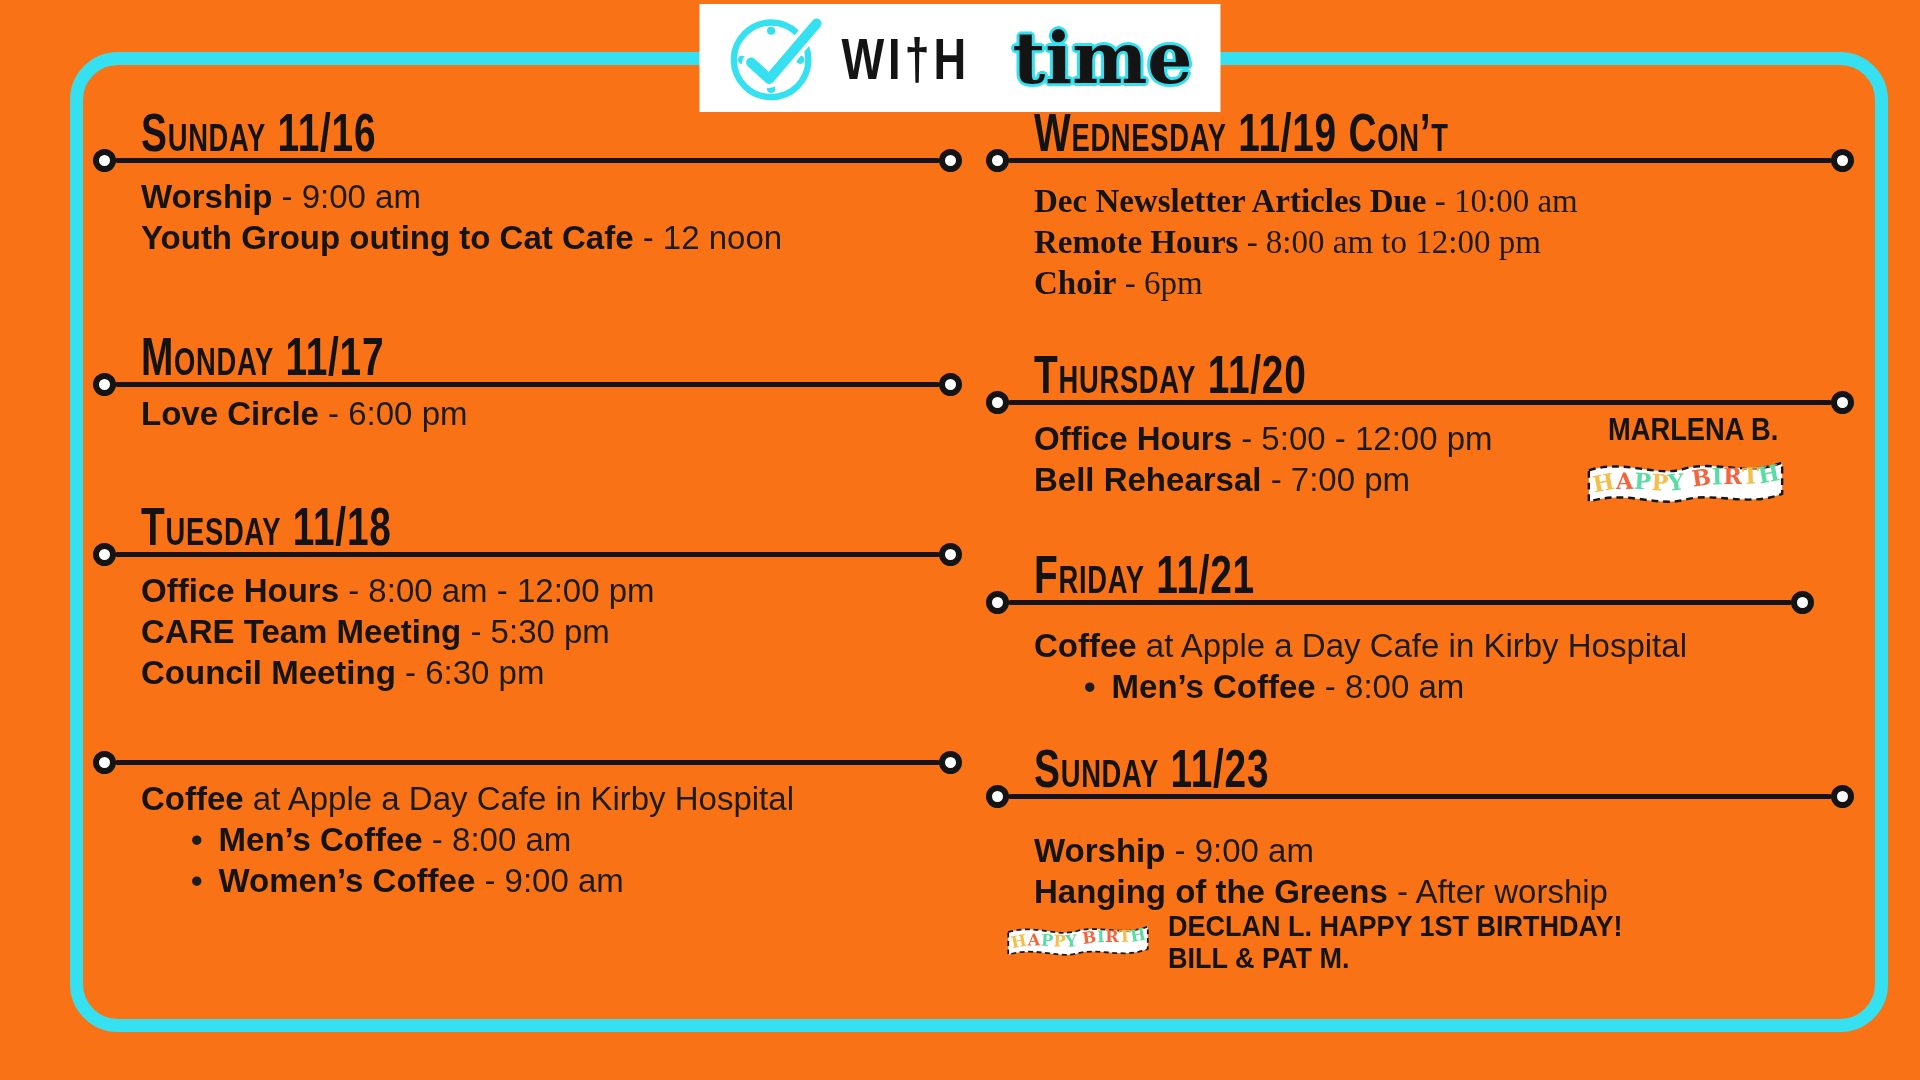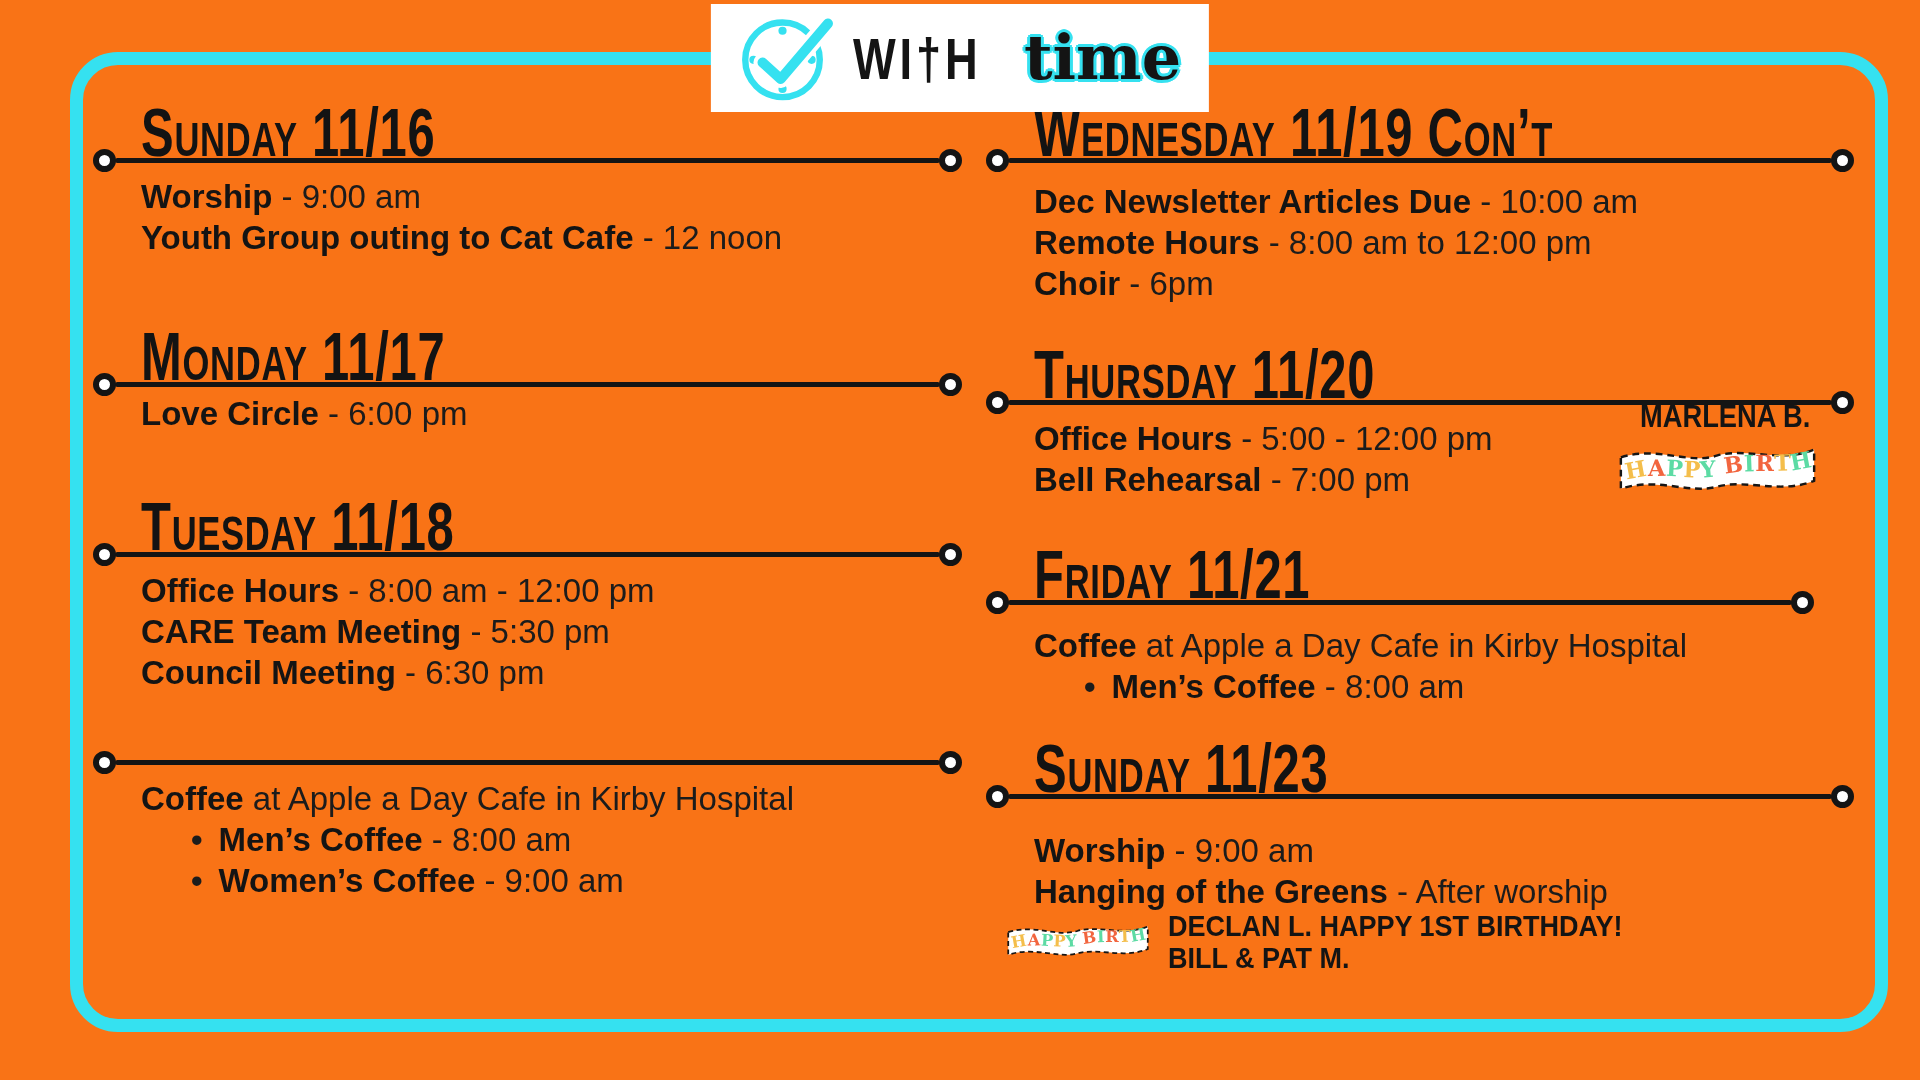--- a/index.html
+++ b/index.html
@@ -11,42 +11,42 @@
          border:13px solid #35E1F0;border-radius:48px;box-sizing:border-box;z-index:1;}
 
   
   .logo{position:absolute;left:50%;top:4px;transform:translateX(-50%);
         display:flex;align-items:center;gap:14px;background:#ffffff;
         padding:0 28px;height:108px;z-index:3;}
   .logo .with{font-weight:700;font-size:58px;letter-spacing:5px;color:#141414;
         transform:scaleX(0.78);transform-origin:left center;white-space:nowrap;
         font-family:"Liberation Sans","DejaVu Sans",sans-serif;}
   .logo .time{font-family:"DejaVu Serif","Liberation Serif",serif;font-weight:700;
-        font-size:62px;line-height:86px;color:#141414;margin-left:-8px;
+        font-size:71px;line-height:86px;color:#141414;margin-left:-8px;
         text-shadow:-3px 0 #35E1F0,3px 0 #35E1F0,0 -3px #35E1F0,0 3px #35E1F0,
                     -2px -2px #35E1F0,2px -2px #35E1F0,-2px 2px #35E1F0,2px 2px #35E1F0;}
 
   
   .day-sec{position:absolute;z-index:2;}
-  .day-sec h2{margin:0;padding-left:26px;font-size:68px;line-height:52px;font-weight:700;
+  .day-sec h2{margin:0;padding-left:26px;font-size:54px;line-height:52px;font-weight:700;
         font-variant:small-caps;letter-spacing:1px;color:#131313;white-space:nowrap;}
   .hdr-inner{display:inline-block;transform:scaleX(0.72);transform-origin:left bottom;}
   .rule{position:relative;height:5px;background:#141414;border-radius:3px;}
   .rule::before,.rule::after{content:"";position:absolute;top:-9px;width:11px;height:11px;
         border:6px solid #141414;border-radius:50%;background:#ffffff;}
   .rule::before{left:-22px;}
   .rule::after{right:-22px;}
   .events{padding-left:26px;}
   .event{font-size:33px;line-height:41px;color:#1c1c1c;white-space:nowrap;}
   .event .ename{font-weight:700;color:#141414;}
   .event.indent{padding-left:50px;}
   .event .bullet{font-weight:700;margin-right:16px;}
 
   
-  .side-note{position:absolute;left:575px;top:51px;width:260px;margin-left:32px;}
+  .side-note{position:absolute;left:575px;top:64px;width:260px;}
   .note-name{font-weight:700;font-size:31px;line-height:36px;letter-spacing:0px;
         transform:scaleX(0.88);transform-origin:left center;white-space:nowrap;margin-left:25px;}
   .side-note svg{margin-top:4px;}
   .bday-row{position:absolute;left:-4px;top:168px;display:flex;align-items:center;gap:16px;}
   .bday-lines{font-weight:700;font-size:30px;line-height:32px;white-space:nowrap;
         transform:scaleX(0.9);transform-origin:left center;}
 </style>
 </head>
 <body>
 
@@ -96,21 +96,21 @@
         <div class="rule"></div>
         <div class="events" style="margin-top: 13px;">
           <div class="event"><span class="ename">Coffee</span><span class="edetail"> at Apple a Day Cafe in Kirby Hospital</span></div>
           <div class="event indent"><span class="bullet">•</span><span class="ename">Men’s Coffee</span><span class="edetail"> - 8:00 am</span></div>
           <div class="event indent"><span class="bullet">•</span><span class="ename">Women’s Coffee</span><span class="edetail"> - 9:00 am</span></div>
         </div>
       </section>
       <section class="day-sec" style="left: 1008px; top: 106px; width: 824px;">
         <h2><span class="hdr-inner">Wednesday 11/19 Con’t</span></h2>
         <div class="rule"></div>
-        <div class="events" style="margin-top: 18px;">
+        <div class="events" style="margin-top: 18px; font-family: Liberation Serif, serif;">
           <div class="event"><span class="ename">Dec Newsletter Articles Due</span><span class="edetail"> - 10:00 am</span></div>
           <div class="event"><span class="ename">Remote Hours</span><span class="edetail"> - 8:00 am to 12:00 pm</span></div>
           <div class="event"><span class="ename">Choir</span><span class="edetail"> - 6pm</span></div>
         </div>
       </section>
       <section class="day-sec" style="left: 1008px; top: 348px; width: 824px;">
         <h2><span class="hdr-inner">Thursday 11/20</span></h2>
         <div class="rule"></div>
         <div class="events" style="margin-top: 13px;">
           <div class="event"><span class="ename">Office Hours</span><span class="edetail"> - 5:00 - 12:00 pm</span></div>

